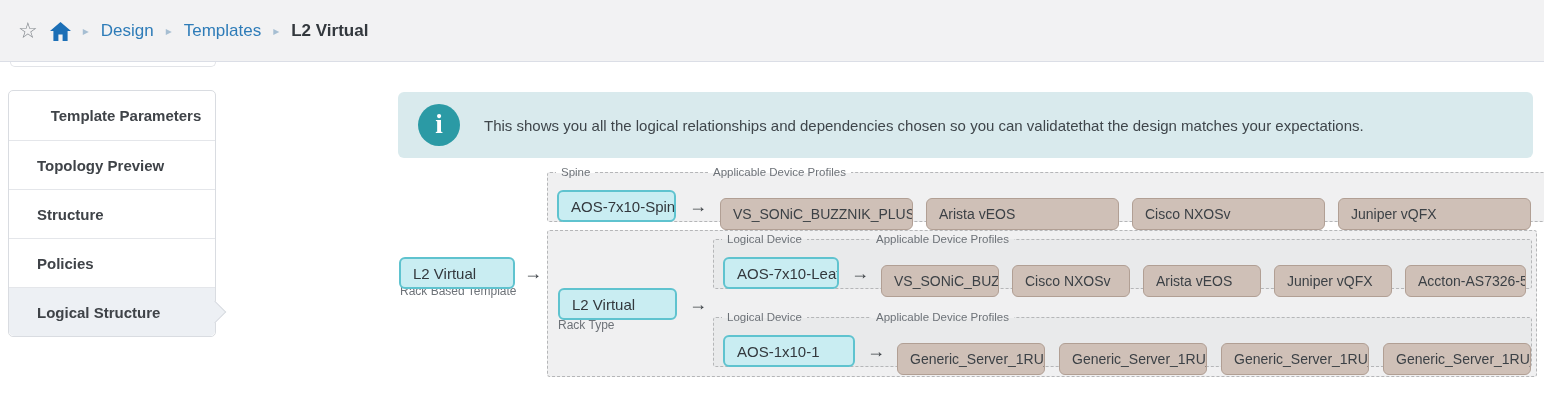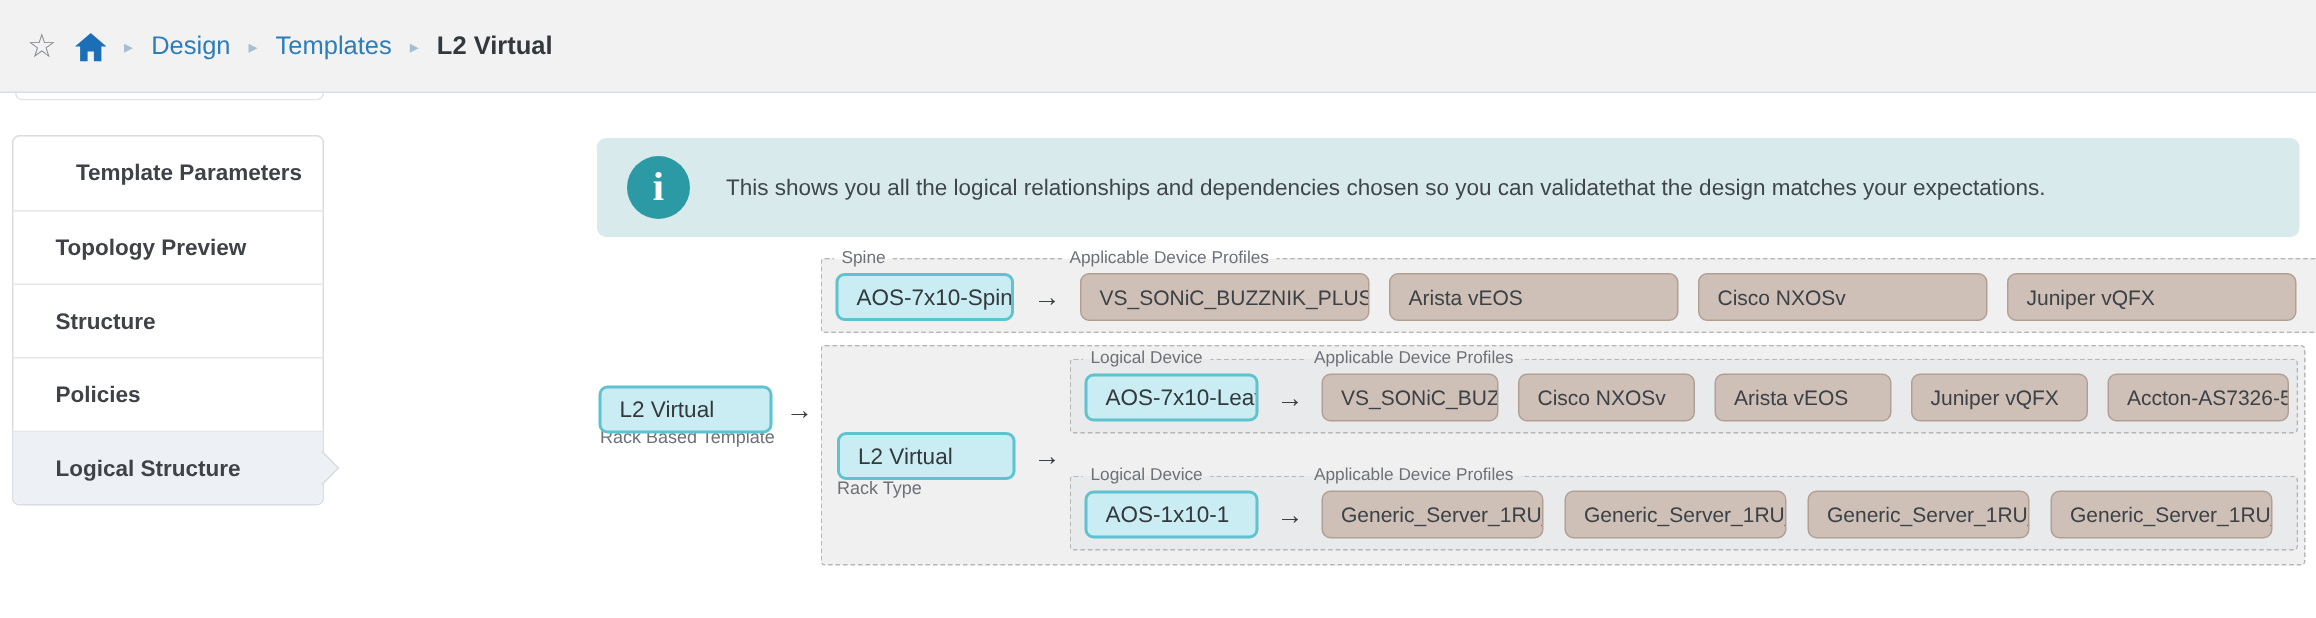--- a/index.html
+++ b/index.html
@@ -49,21 +49,21 @@
   
   .group { position:absolute; background:#f0f0f1; border:1px dashed #b5b6b8; border-radius:3px; }
   .group.inner { background:#e9eaeb; }
   .legend { position:absolute; top:-8px; font-size:11.5px; line-height:15px;
             color:#6d7278; padding:0 5px; white-space:nowrap;
             background:linear-gradient(to bottom, #ffffff 0 50%, #f0f0f1 50% 100%); }
   .group.inner > .legend { background:linear-gradient(to bottom, #f0f0f1 0 50%, #e9eaeb 50% 100%); }
   .chip { height:32px; line-height:30px; padding:0 12px; font-size:14px;
           border-radius:6px; white-space:nowrap; overflow:hidden; cursor:pointer; }
   .chip.cyan { background:#c9edf2; border:2px solid #5fc3cf; font-size:15px; color:#33383d; }
-  .chip.tan  { background:#cfc0b7; border:1px solid #b19f94; color:#3c4146; }
+  .chip.tan  { background:#cfc0b7; border:1px solid #b19f94; color:#3c4146;margin-top:16px; }
   .arrow { font-size:18px; color:#3b4045; flex:0 0 auto; }
   .flow { position:absolute; display:flex; align-items:center; }
   .small-label { position:absolute; font-size:12px; color:#6d7278; white-space:nowrap;margin-top:44px; }
 </style>
 </head>
 <body>
 
 <div id="header">
   <div id="breadcrumb">
     <span class="star">☆</span>
@@ -129,21 +129,21 @@
       <div class="chip tan" style="width:118px; margin-right:13px;">Arista vEOS</div>
       <div class="chip tan" style="width:118px; margin-right:13px;">Juniper vQFX</div>
       <div class="chip tan" style="width:121px;">Accton-AS7326-5...</div>
     </div>
   </div>
 
   <div class="group inner" style="left:165px; top:86px; width:819px; height:50px;">
     <span class="legend" style="left:8px;">Logical Device</span>
     <span class="legend" style="left:157px;">Applicable Device Profiles</span>
     <div class="flow" style="left:9px; top:9px;">
-      <div class="chip cyan" style="width:116px;">AOS-1x10-1</div>
+      <div class="chip cyan" style="width:132px;">AOS-1x10-1</div>
       <span class="arrow" style="margin:0 12px;">→</span>
       <div class="chip tan" style="width:148px; margin-right:14px;">Generic_Server_1RU_1x1...</div>
       <div class="chip tan" style="width:148px; margin-right:14px;">Generic_Server_1RU_1x1...</div>
       <div class="chip tan" style="width:148px; margin-right:14px;">Generic_Server_1RU_1x1...</div>
       <div class="chip tan" style="width:148px;">Generic_Server_1RU_1x1...</div>
     </div>
   </div>
 </div>
 
 </body></html>

